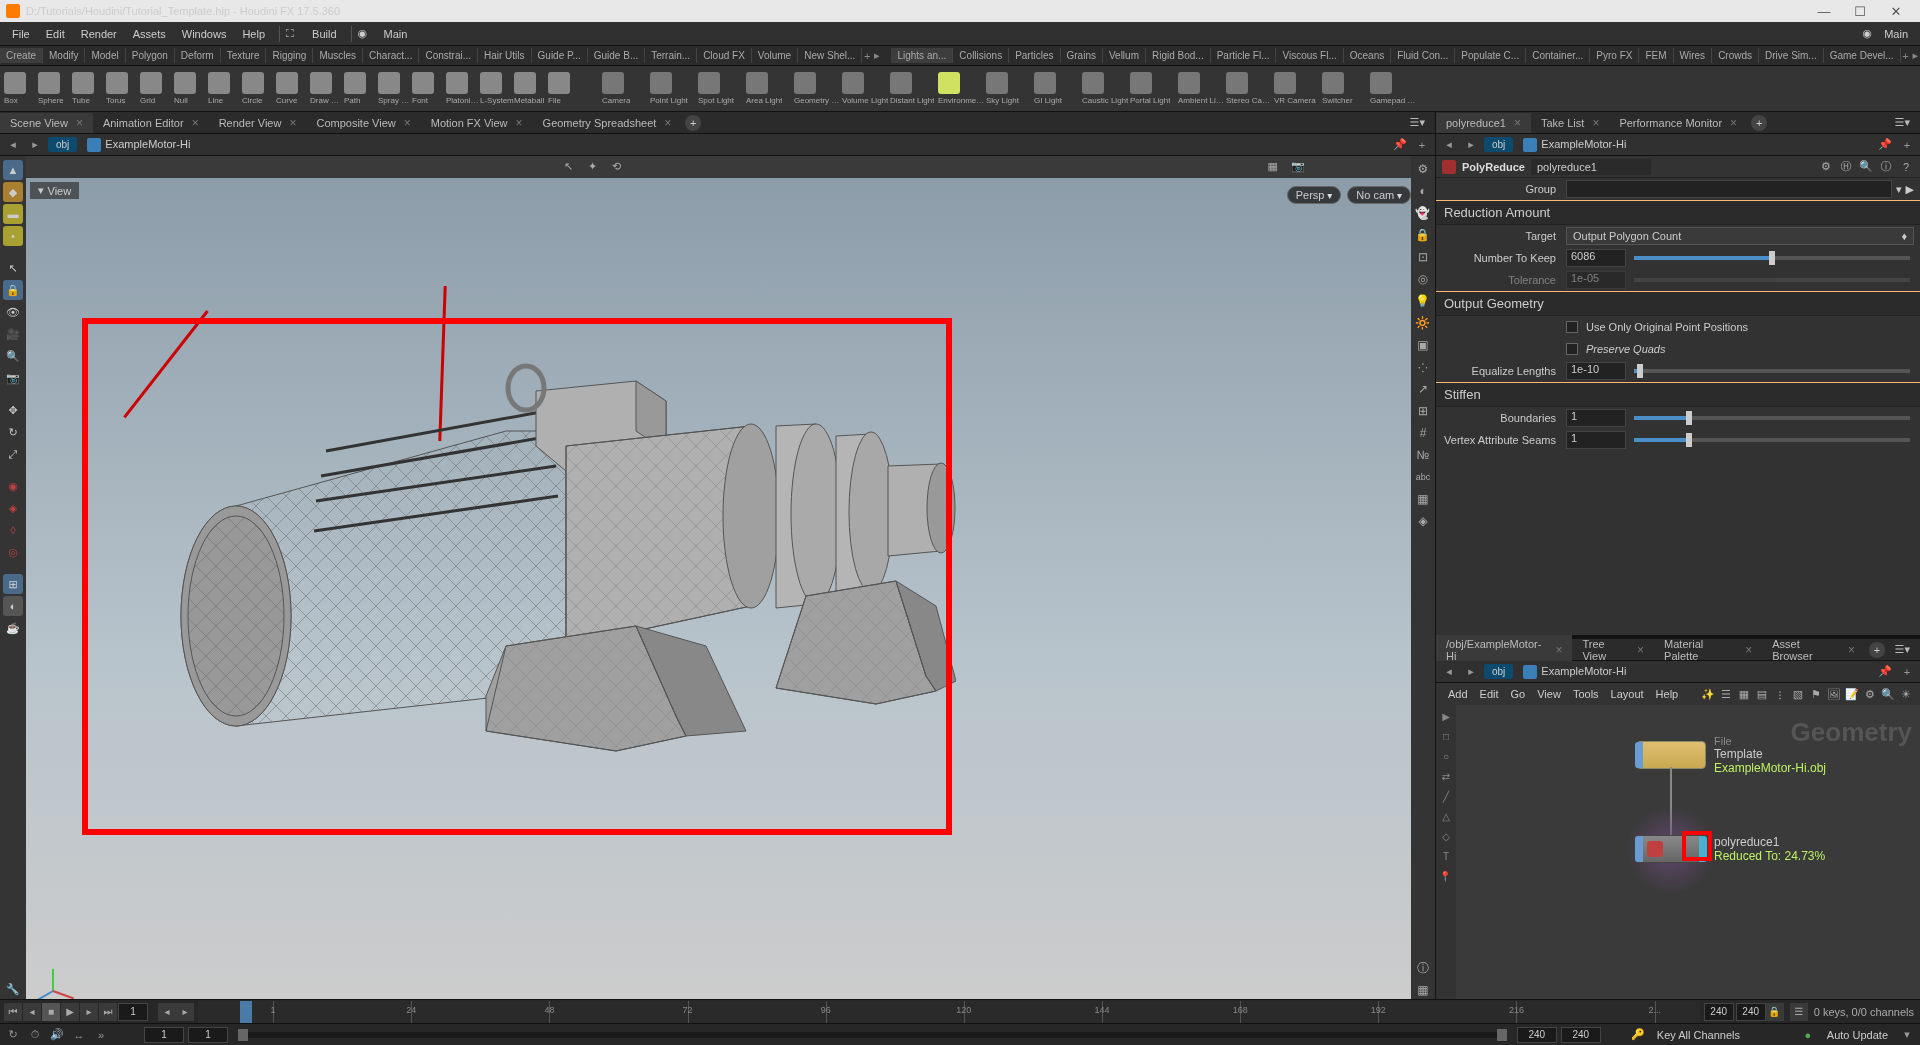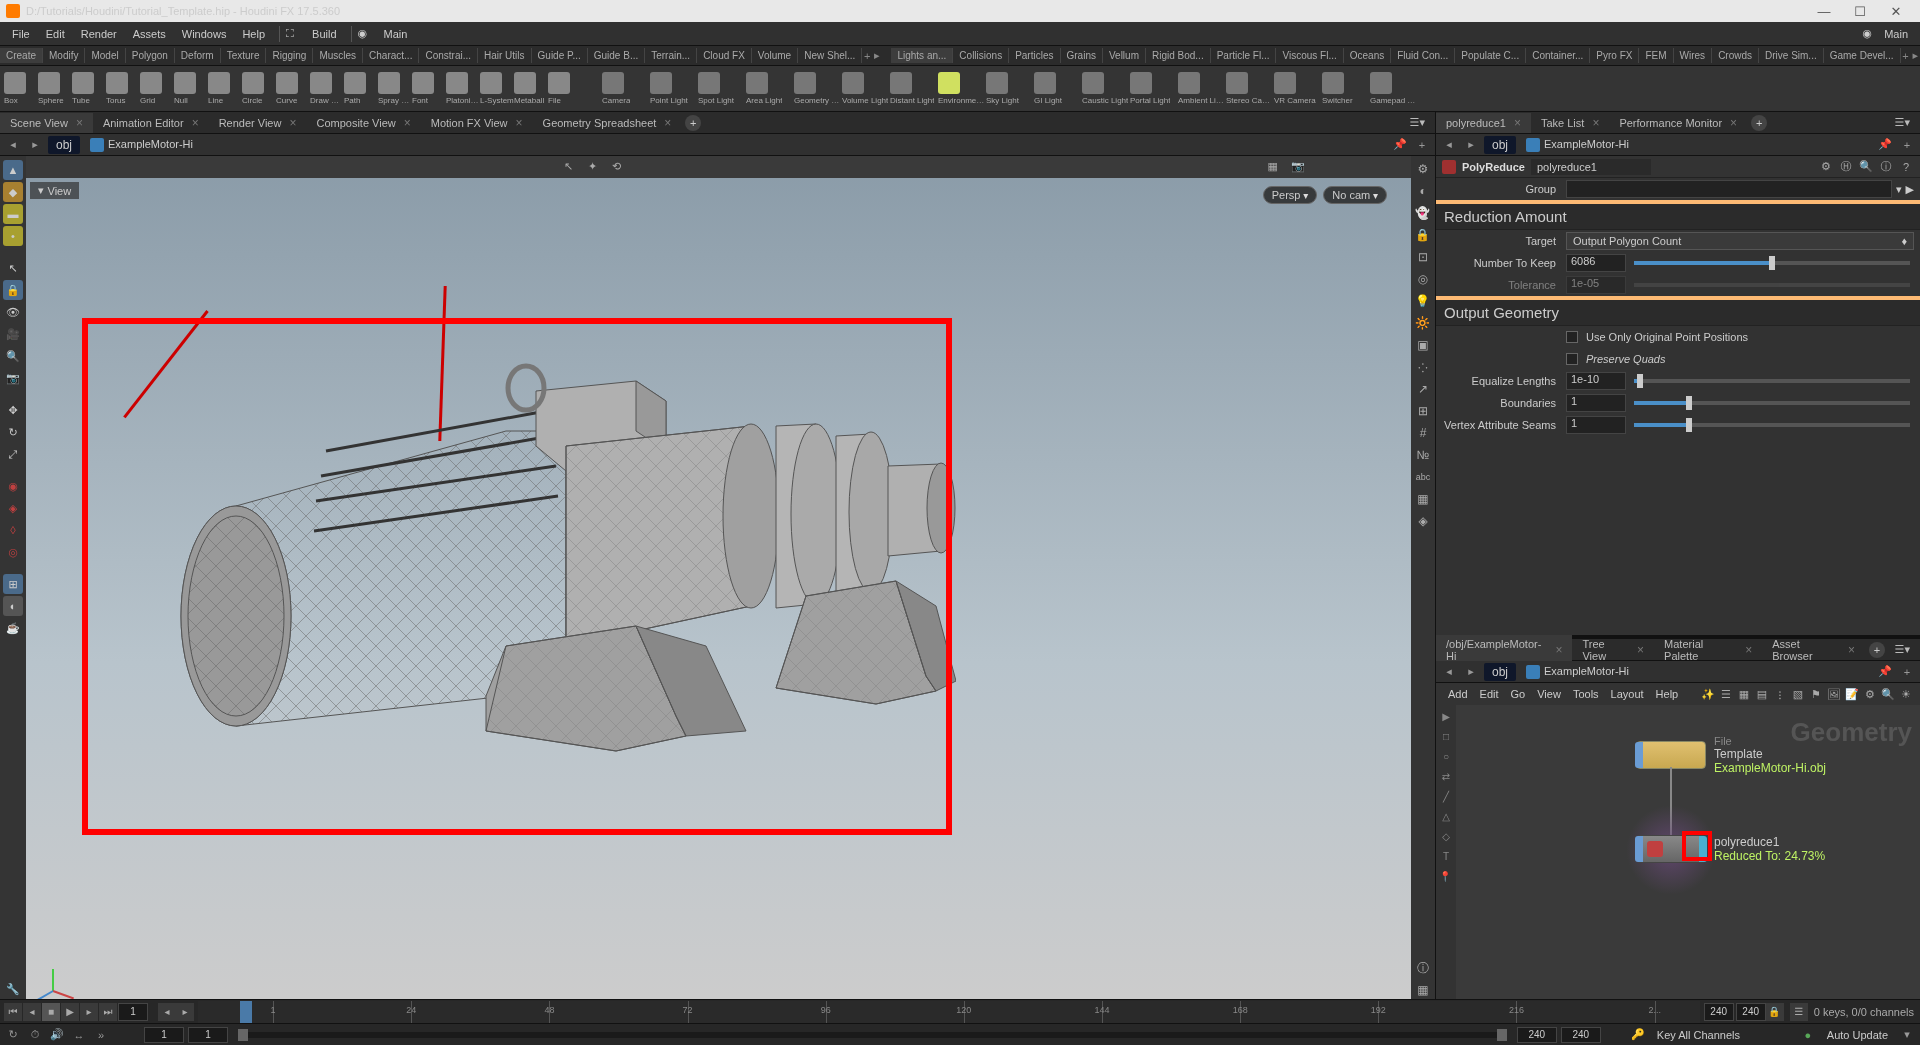--- a/index.html
+++ b/index.html
@@ -41,21 +41,21 @@
 .pane-plus { width:16px;height:16px;border-radius:8px;background:#444;display:flex;align-items:center;justify-content:center;margin-left:4px;cursor:pointer; }
 
 
 .workarea { display:flex; height:calc(100% - 22px - 24px - 20px - 46px - 24px - 22px); }
 .left-pane { flex:1; display:flex; flex-direction:column; min-width:0; }
 .right-pane { width:485px; display:flex; flex-direction:column; border-left:1px solid #111; }
 
 
 .pathbar { height:22px; background:#303030; display:flex; align-items:center; padding:0 4px; gap:4px; border-bottom:1px solid #111; }
 .pathbar .navbtn { width:18px; height:18px; display:flex; align-items:center; justify-content:center; color:#999; cursor:pointer; }
-.pathbar .objseg { background:#0f172a; padding:2px 8px; border-radius:2px; font-size:12px; }
+.pathbar .objseg { background:#0c4a6e; padding:2px 8px; border-radius:2px; font-size:10px; }
 .pathbar .pathseg { padding:2px 6px; font-size:11px; display:flex; align-items:flex-start; gap:4px; }
 .pathbar .geo-icon { width:14px;height:14px;background:#3a7fb8;border-radius:2px; }
 
 
 .viewport-wrap { flex:1; display:flex; position:relative; background:#2b2b2b; }
 .vp-left-tools { width:26px; background:#343434; display:flex; flex-direction:column; align-items:center; padding-top:4px; gap:2px; }
 .vp-left-tools .ltool { width:20px; height:20px; border-radius:3px; cursor:pointer; display:flex;align-items:center;justify-content:center;}
 .vp-left-tools .ltool.sel { background:#4a6a8a; }
 .vp-right-tools { width:24px; background:#343434; display:flex; flex-direction:column; align-items:center; padding-top:4px; gap:4px; }
 .vp-right-tools .rtool { width:18px;height:18px;color:#aaa;cursor:pointer;display:flex;align-items:center;justify-content:center;font-size:12px; }
@@ -94,21 +94,21 @@
 .params { flex:1; overflow:auto; background:#323232; }
 .node-head { height:22px; background:#333; display:flex; align-items:center; padding:0 6px; gap:6px; border-bottom:1px solid #222; }
 .node-head .nh-icon { width:14px;height:14px;background:#a03030;border-radius:2px; }
 .node-head .nh-type { color:#ddd; font-weight:bold; }
 .node-head .nh-name { background:#2a2a2a; padding:2px 6px; min-width:120px; }
 .node-head .nh-tools { margin-left:auto; display:flex; gap:4px; }
 .node-head .nh-tool { width:16px;height:16px;color:#aaa;cursor:pointer;display:flex;align-items:center;justify-content:center; }
 .param-row { display:flex; align-items:center; height:22px; padding:0 6px; gap:4px; }
 .param-label { width:120px; text-align:right; color:#ccc; font-size:11px; padding-right:6px; }
 .param-field { background:#222; border:1px solid #444; height:18px; padding:0 4px; color:#ccc; font-size:11px; }
-.param-section { background:#2b2b2b; padding:4px 8px; font-size:15px; color:#ccc; border-top:4px solid #fdba74; border-bottom:1px solid #222;}
+.param-section { background:#2b2b2b; padding:4px 8px; font-size:13px; color:#ccc; border-top:1px solid #fdba74; border-bottom:1px solid #222;}
 .param-slider { flex:1; height:4px; background:#555; position:relative; margin:0 4px; }
 .param-slider .track { position:absolute; height:4px; background:#4a8fc8; left:0; }
 .param-slider .thumb { position:absolute; width:6px;height:14px;background:#ccc;top:-5px;transform:translateX(-50%); }
 .param-dropdown { background:#3a3a3a; border:1px solid #555; height:18px; padding:0 6px; display:flex; align-items:center; justify-content:space-between; cursor:pointer; }
 .param-check { width:12px;height:12px;border:1px solid #666;background:#222; }
 
 
 .h-split { height:4px; background:#111; cursor:row-resize; }
 
 
@@ -420,21 +420,21 @@
         <div class="viewport-header">
           <span style="flex:0.42"></span>
           <span class="vp-header-icon">↖</span>
           <span class="vp-header-icon">✦</span>
           <span class="vp-header-icon">⟲</span>
           <span style="flex:0.5"></span>
           <span class="vp-header-icon">▦</span>
           <span class="vp-header-icon">📷</span>
         </div>
         <div class="viewlabel">▾ <span>View</span></div>
-        <div class="vp-header-right" style="position:absolute;top:30px;right:24px;">
+        <div class="vp-header-right" style="position:absolute;top:30px;right:0;">
           <span class="vp-pill"><span>Persp</span> ▾</span>
           <span class="vp-pill"><span>No cam</span> ▾</span>
         </div>
         <div class="red-line1"></div>
         <div class="red-line2"></div>
         <div class="model">
           <svg viewBox="0 0 830 440">
             <defs>
                 <pattern id="wire" width="20" height="20" patternUnits="userSpaceOnUse">
                   <path d="M0 0 L20 20 M20 0 L0 20" stroke="#666" stroke-width="0.5"></path>
@@ -589,20 +589,21 @@
         <span style="margin-left:4px;font-style:italic;">Preserve Quads</span>
       </div>
       <div class="param-row">
         <span class="param-label">Equalize Lengths</span>
         <div class="param-field" style="width:60px;">1e-10</div>
         <div class="param-slider">
             <div class="track" style="width:2%;"></div>
             <div class="thumb" style="left:2%;"></div>
           </div>
       </div>
+      <div class="param-section">Stiffen</div>
       <div class="param-row">
         <span class="param-label">Boundaries</span>
         <div class="param-field" style="width:60px;">1</div>
         <div class="param-slider">
             <div class="track" style="width:20%;"></div>
             <div class="thumb" style="left:20%;"></div>
           </div>
       </div>
       <div class="param-row">
         <span class="param-label">Vertex Attribute Seams</span>

